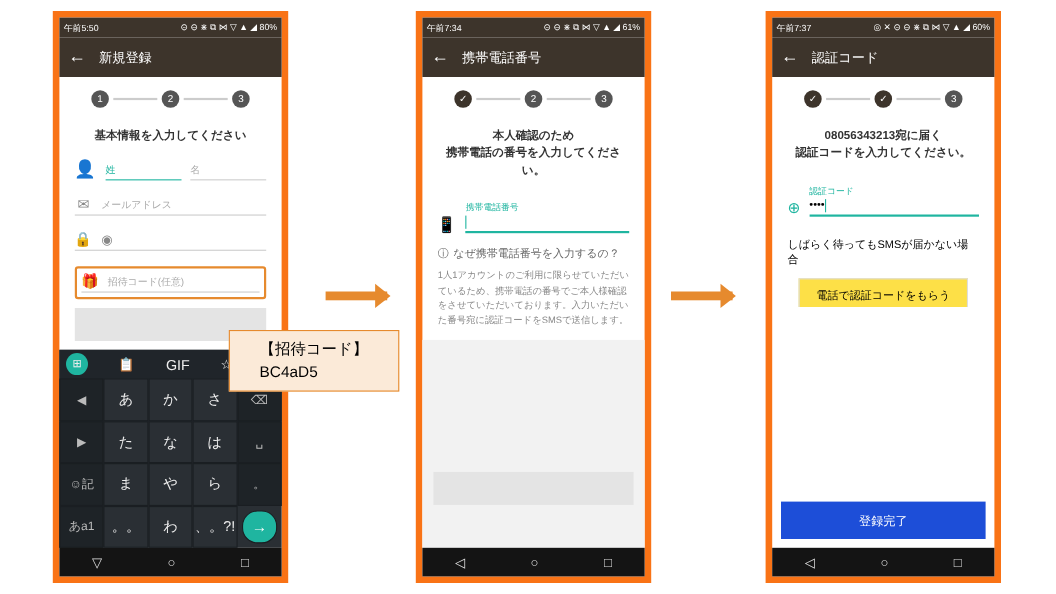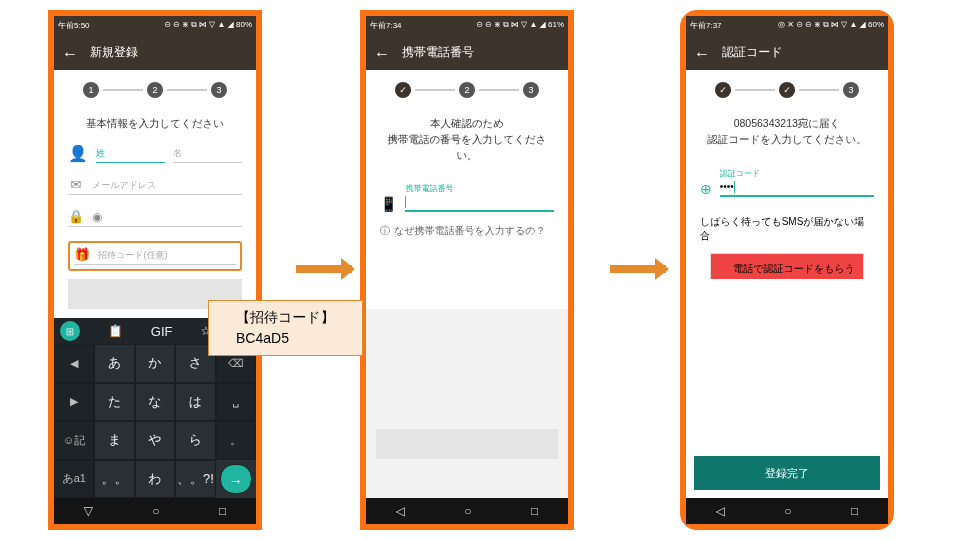--- a/index.html
+++ b/index.html
@@ -1,31 +1,31 @@
 <!DOCTYPE html>
 <html><head>
 <meta charset="utf-8">
 <style>
 * { margin:0; padding:0; box-sizing:border-box; font-family:"Hiragino Sans","Meiryo",sans-serif; }
 body { background:#fff; width:960px; height:540px; position:relative; overflow:hidden; }
 .phone { position:absolute; width:214px; height:520px; top:10px; background:#fff; border:6px solid #f97316; display:flex; flex-direction:column; }
 .p1 { left:48px; }
-.p2 { left:360px; }
-.p3 { left:680px;border-radius:17px; }
+.p2 { left:378px; }
+.p3 { left:696px; }
 .statusbar { height:18px; background:#3d342b; color:#fff; font-size:8px; display:flex; justify-content:space-between; align-items:center; padding:0 4px; }
 .statusbar .sb-r { display:flex; gap:2px; align-items:center; font-size:8px; }
 .appbar { height:36px; background:#3d342b; color:#fff; display:flex; align-items:center; padding:0 8px; gap:12px; font-size:12px; }
 .appbar .back { font-size:16px; cursor:pointer; }
 .stepper { height:40px; display:flex; align-items:center; justify-content:center; gap:4px; }
 .step-dot { width:16px; height:16px; border-radius:50%; background:#555; color:#fff; font-size:9px; display:flex; align-items:center; justify-content:center; }
 .step-dot.done { background:#3d342b; }
 .step-dot.done::after{content:"✓";font-size:9px;}
 .step-line { width:40px; height:2px; background:#ccc; }
 .content { flex:1; padding:0 14px; overflow:hidden; position:relative; }
-.instr { font-size:10.5px; text-align:center; margin:6px 0 12px; line-height:1.5; color:#333; }
+.instr { font-size:10.5px; text-align:center; margin:6px 0 12px; line-height:1.5; color:#333;font-weight:bold; }
 .fld { display:flex; align-items:flex-end; gap:8px; margin-bottom:14px; border-bottom:1px solid #ccc; padding-bottom:2px; }
 .fld .ic { width:16px; color:#888; font-size:13px; text-align:center; }
 .fld .lab { font-size:9px; color:#aaa; flex:1; }
 .fld .eye { color:#888; font-size:12px; }
 .name-row { display:flex; gap:8px; margin-bottom:14px; }
 .name-row .half { flex:1; border-bottom:1px solid #ccc; padding-bottom:2px; }
 .name-row .half.first { border-bottom:1px solid #1fb5a0; }
 .name-row .lab { font-size:9px; color:#aaa; }
 .name-row .lab.accent { color:#1fb5a0; }
 .invite-box { border:2px solid #e68a2e; border-radius:3px; padding:4px; margin-top:4px; }
@@ -40,23 +40,23 @@
 .navbar { height:26px; background:#141414; display:flex; align-items:center; justify-content:space-around; color:#ddd; font-size:12px; }
 .info-q { font-size:10px; color:#666; margin:12px 0 6px; display:flex; align-items:center; gap:4px; }
 .info-a { font-size:8.5px; color:#888; line-height:1.6; }
 .phone-input { display:flex; align-items:flex-end; gap:8px; margin-top:20px; }
 .phone-input .ic { color:#1fb5a0; font-size:14px; }
 .phone-input .fwrap { flex:1; }
 .phone-input .flabel { font-size:8px; color:#1fb5a0; }
 .phone-input .fbord { border-bottom:2px solid #1fb5a0; height:18px; display:flex; align-items:center; }
 .cursor { width:1px; height:12px; background:#1fb5a0; }
 .waitmsg { font-size:10px; text-align:left; margin:18px 0 10px; }
-.callbtn { background:#ef4444; border:1px solid #ddd; padding:8px; text-align:right; font-size:10px; margin:0 10px; cursor:pointer; }
+.callbtn { background:#fde047; border:1px solid #ddd; padding:8px; text-align:center; font-size:10px; margin:0 10px; cursor:pointer; }
 .note { font-size:8px; color:#999; text-align:center; margin-top:10px; }
-.primarybtn { background:#0f766e; color:#fff; height:34px; display:flex; align-items:center; justify-content:center; font-size:11px; margin:8px; cursor:pointer; }
+.primarybtn { background:#1d4ed8; color:#fff; height:34px; display:flex; align-items:center; justify-content:center; font-size:11px; margin:8px; cursor:pointer; }
 .bottom-pad{flex:1;background:#f2f2f2;margin-top:10px;}
 .arrow { position:absolute; height:8px; background:#e68a2e; top:265px; }
 .arrow::after { content:""; position:absolute; right:-14px; top:-7px; border:11px solid transparent; border-left:14px solid #e68a2e; }
 .ar1 { left:296px; width:56px; }
 .ar2 { left:610px; width:56px; }
 .callout { position:absolute; left:208px; top:300px; background:#fbead8; border:1px solid #e68a2e; padding:6px 27px; font-size:14px; line-height:1.5; }
 </style>
 </head>
 <body>
 
@@ -169,20 +169,21 @@
         <div class="flabel">携帯電話番号</div>
         <div class="fbord">
             <div class="cursor"></div>
           </div>
       </div>
     </div>
     <div class="info-q">
       <span>ⓘ</span>
       <span>なぜ携帯電話番号を入力するの？</span>
     </div>
+    <div class="info-a">1人1アカウントのご利用に限らせていただいているため、携帯電話の番号でご本人様確認をさせていただいております。入力いただいた番号宛に認証コードをSMSで送信します。</div>
   </div>
   <div class="bottom-pad">
     <div class="graybtn" style="margin:120px 10px 0;"></div>
   </div>
   <div class="navbar">
     <span>◁</span>
     <span>○</span>
     <span>□</span>
   </div>
 </div>

